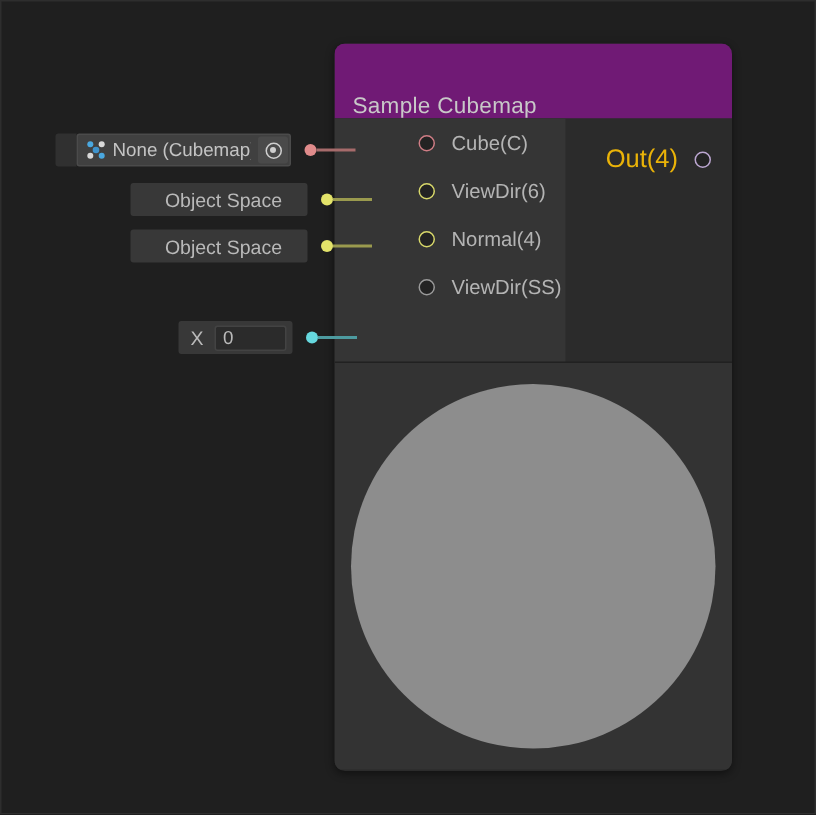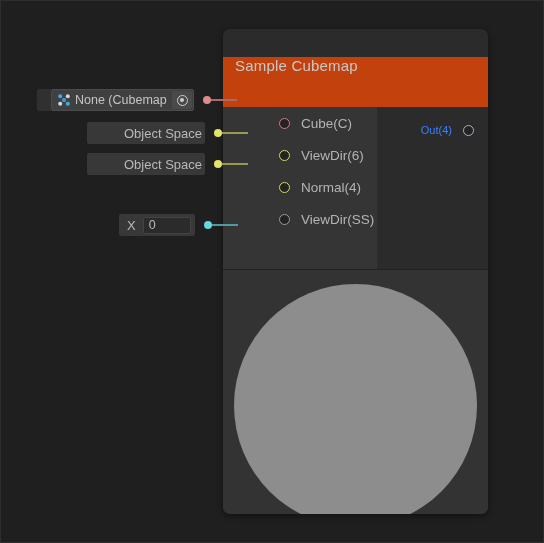--- a/index.html
+++ b/index.html
@@ -30,26 +30,25 @@
     top: 28px;
     width: 265px;
     height: 485px;
     background: #2b2b2b;
     border-radius: 7px;
     box-shadow: 0 2px 6px rgba(0,0,0,0.45);
     overflow: hidden;
   }
   #node-header {
     height: 50px;
-    background: #c2410c;
-    display: flex;
-    align-items: flex-start;
+    background: #701a75;
+    display: flex;
+    align-items: flex-end;
     padding-left: 12px;
     box-sizing: border-box;
-    margin-top: 28px;
   }
   #node-title {
     color: #c8c8c8;
     font-size: 15px;
     letter-spacing: 0.2px;
   }
 
   #node-body {
     position: relative;
     height: 163px;
@@ -100,22 +99,22 @@
   
   #out-row {
     position: absolute;
     right: 14px;
     top: 17px;
     display: flex;
     align-items: center;
     z-index: 3;
   }
   #out-label {
-    color: #3b82f6;
-    font-size: 11px;
+    color: #eab308;
+    font-size: 17px;
     margin-right: 11px;
   }
   .port-dot.out { border-color: #bba6d0; }
 
   
   #body-divider {
     position: absolute;
     left: 0;
     bottom: 0;
     width: 100%;
@@ -206,21 +205,21 @@
 
   
   .dropdown-field {
     width: 118px;
     height: 22px;
     background: #383838;
     border-radius: 2px;
     display: flex;
     align-items: center;
     justify-content: flex-end;
-    padding-right: 3px;
+    padding-right: 17px;
     box-sizing: border-box;
   }
   .dropdown-text {
     color: #b9b9b9;
     font-size: 13px;
     white-space: nowrap;
   }
   #viewdir-row { left: 86px; top: 121px; }
   #normal-row  { left: 86px; top: 152px; }
 

